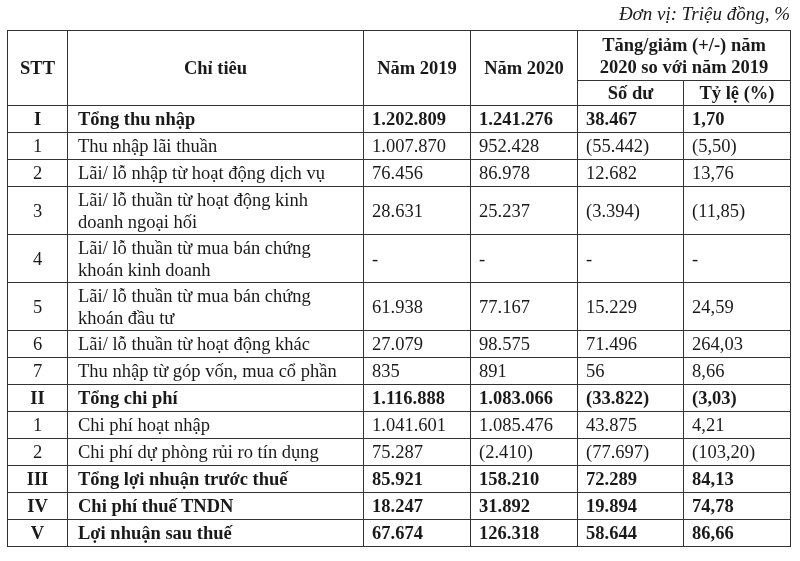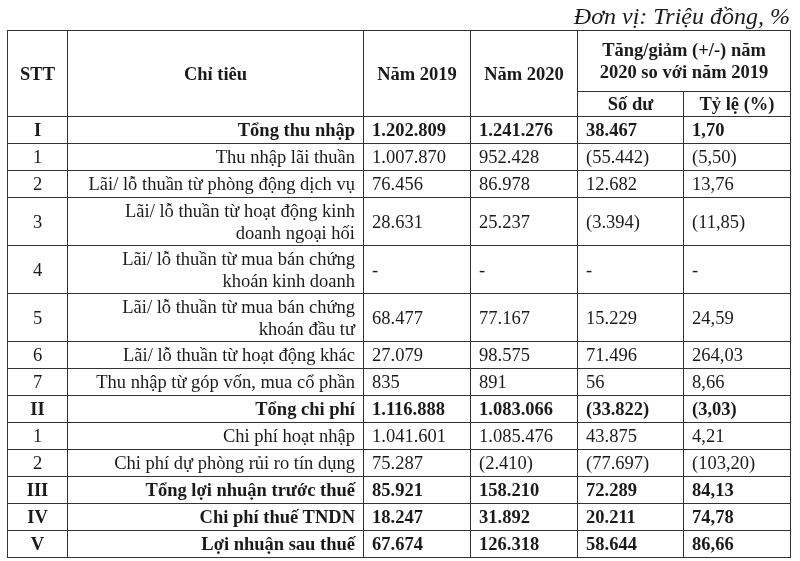--- a/index.html
+++ b/index.html
@@ -3,21 +3,21 @@
 <meta charset="utf-8">
 <style>
   html, body { margin: 0; padding: 0; background: #ffffff; }
   body {
     width: 800px; height: 561px; overflow: hidden; position: relative;
     font-family: "Liberation Serif", "DejaVu Serif", serif;
     color: #1a1a1a;
   }
   .unit {
     position: absolute; right: 10px; top: 3px;
-    font-style: italic; font-size: 24px;
+    font-style: italic; font-size: 19px;
   }
   table {
     position: absolute; left: 7px; top: 30px;
     border-collapse: collapse;
     width: 783px;
     table-layout: fixed;
     font-size: 18.5px;
   }
   td, th {
     border: 1.5px solid #333;
@@ -25,21 +25,21 @@
     line-height: 22px;
   }
   th { font-weight: bold; text-align: center; }
   col.c-stt { width: 60px; }
   col.c-name { width: 296px; }
   col.c-y19 { width: 107px; }
   col.c-y20 { width: 107px; }
   col.c-diff { width: 106px; }
   col.c-pct { width: 107px; }
   td.stt { text-align: center; }
-  td.name { text-align: right; padding-left: 10px; }
+  td.name { text-align: left; padding-left: 10px; }
   td.num { }
   tr.bold td { font-weight: bold; }
   tr.h1 { height: 50px; }
   tr.h2 { height: 25px; }
   tr.r1 { height: 27px; }
   tr.r2 { height: 48px; }
 </style>
 </head>
 <body>
 
@@ -53,21 +53,21 @@
       <col class="c-y20">
       <col class="c-diff">
       <col class="c-pct">
   </colgroup>
   <thead>
     <tr class="h1">
       <th rowspan="2">STT</th>
       <th rowspan="2">Chỉ tiêu</th>
       <th rowspan="2">Năm 2019</th>
       <th rowspan="2">Năm 2020</th>
-      <th colspan="2" style="padding:8px 6px;margin-top:12px;">Tăng/giảm (+/-) năm 2020 so với năm 2019</th>
+      <th colspan="2" style="padding:2px 6px;margin-top:12px;">Tăng/giảm (+/-) năm 2020 so với năm 2019</th>
     </tr>
     <tr class="h2">
       <th>Số dư</th>
       <th>Tỷ lệ (%)</th>
     </tr>
   </thead>
   <tbody id="tbody">
       <tr class="bold r1">
         <td class="stt">I</td>
         <td class="name">Tổng thu nhập</td>
@@ -79,21 +79,21 @@
       <tr class="r1">
         <td class="stt">1</td>
         <td class="name">Thu nhập lãi thuần</td>
         <td class="num">1.007.870</td>
         <td class="num">952.428</td>
         <td class="num">(55.442)</td>
         <td class="num">(5,50)</td>
       </tr>
       <tr class="r1">
         <td class="stt">2</td>
-        <td class="name">Lãi/ lỗ thuần từ phòng động dịch vụ</td>
+        <td class="name">Lãi/ lỗ nhập từ hoạt động dịch vụ</td>
         <td class="num">76.456</td>
         <td class="num">86.978</td>
         <td class="num">12.682</td>
         <td class="num">13,76</td>
       </tr>
       <tr class="r2">
         <td class="stt">3</td>
         <td class="name">Lãi/ lỗ thuần từ hoạt động kinh doanh ngoại hối</td>
         <td class="num">28.631</td>
         <td class="num">25.237</td>
@@ -104,21 +104,21 @@
         <td class="stt">4</td>
         <td class="name">Lãi/ lỗ thuần từ  mua bán chứng khoán kinh doanh</td>
         <td class="num">-</td>
         <td class="num">-</td>
         <td class="num">-</td>
         <td class="num">-</td>
       </tr>
       <tr class="r2">
         <td class="stt">5</td>
         <td class="name">Lãi/ lỗ thuần từ mua bán chứng khoán đầu tư</td>
-        <td class="num">68.477</td>
+        <td class="num">61.938</td>
         <td class="num">77.167</td>
         <td class="num">15.229</td>
         <td class="num">24,59</td>
       </tr>
       <tr class="r1">
         <td class="stt">6</td>
         <td class="name">Lãi/ lỗ thuần từ hoạt động khác</td>
         <td class="num">27.079</td>
         <td class="num">98.575</td>
         <td class="num">71.496</td>
@@ -162,21 +162,21 @@
         <td class="num">85.921</td>
         <td class="num">158.210</td>
         <td class="num">72.289</td>
         <td class="num">84,13</td>
       </tr>
       <tr class="bold r1">
         <td class="stt">IV</td>
         <td class="name">Chi phí thuế TNDN</td>
         <td class="num">18.247</td>
         <td class="num">31.892</td>
-        <td class="num">20.211</td>
+        <td class="num">19.894</td>
         <td class="num">74,78</td>
       </tr>
       <tr class="bold r1">
         <td class="stt">V</td>
         <td class="name">Lợi nhuận sau thuế</td>
         <td class="num">67.674</td>
         <td class="num">126.318</td>
         <td class="num">58.644</td>
         <td class="num">86,66</td>
       </tr>

